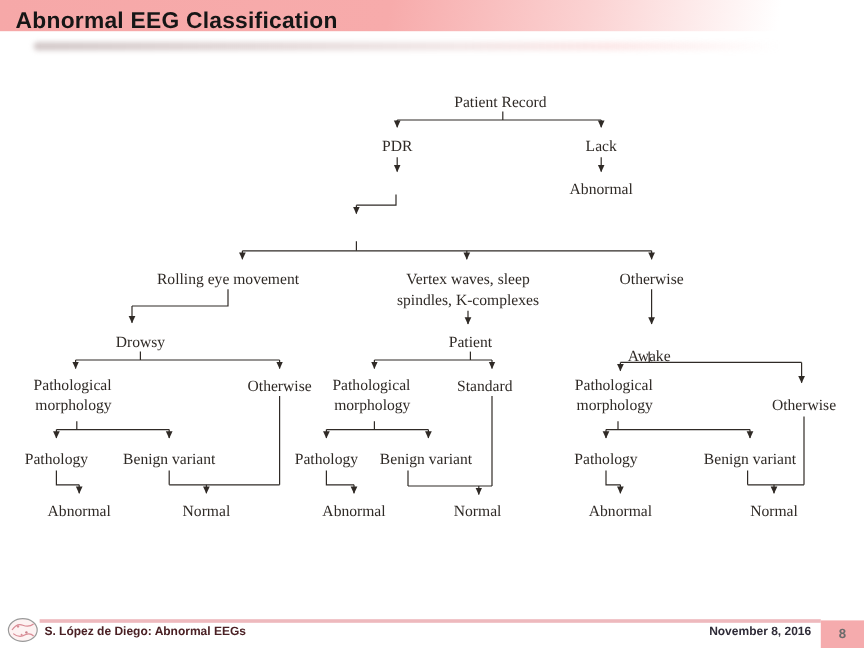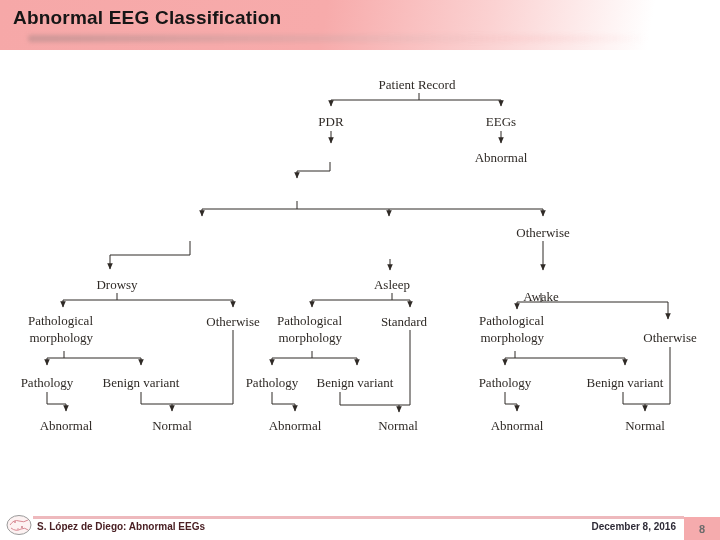--- a/index.html
+++ b/index.html
@@ -1,20 +1,20 @@
 <!DOCTYPE html>
 <html><head>
 <meta charset="utf-8">
 <style>
   html,body{margin:0;padding:0;}
   body{width:720px;height:540px;position:relative;background:#ffffff;overflow:hidden;
        font-family:"Liberation Sans",sans-serif;}
 
   
-  .header{position:absolute;top:0;left:0;width:720px;height:50px;
+  .header{position:absolute;top:0;left:0;width:720px;height:26px;
           background:linear-gradient(100deg,#f6a8a8 0%,#f7abab 45%,#fbd2d2 68%,#ffffff 90%);}
   .header h1{margin:0;padding:7px 0 0 13px;font-family:"Liberation Sans",sans-serif;
              font-weight:bold;font-size:19px;color:#161616;letter-spacing:.2px;}
   .header-shadow{position:absolute;top:35px;left:28px;width:648px;height:7px;border-radius:4px;
           background:linear-gradient(to right,rgba(150,126,126,.42),rgba(214,178,178,.30) 55%,
                       rgba(248,196,196,.38) 74%,rgba(255,255,255,0) 96%);
           filter:blur(2px);}
 
   
   .diagram{position:absolute;top:0;left:0;width:672px;height:540px;}
@@ -120,25 +120,28 @@
       <line x1="517" y1="404" x2="517" y2="411" marker-end="url(#ah)"></line>
       <line x1="623" y1="392" x2="623" y2="404"></line>
       <line x1="670" y1="347" x2="670" y2="404"></line>
       <line x1="623" y1="404" x2="670" y2="404"></line>
       <line x1="645" y1="404" x2="645" y2="411" marker-end="url(#ah)"></line>
     </g>
   </svg>
 
   <div class="node" style="left:417px;top:76px">Patient Record</div>
   <div class="node" style="left:331px;top:113px">PDR</div>
-  <div class="node" style="left:501px;top:113px">EEGs</div>
+  <div class="node" style="left:501px;top:113px">Lack</div>
   <div class="node" style="left:501px;top:149px">Abnormal</div>
+  <div class="node" style="left:190px;top:224px">Rolling eye movement</div>
+  <div class="node" style="left:390px;top:224px">Vertex waves, sleep
+spindles, K-complexes</div>
   <div class="node" style="left:543px;top:224px">Otherwise</div>
   <div class="node" style="left:117px;top:276px">Drowsy</div>
-  <div class="node" style="left:392px;top:276px">Asleep</div>
+  <div class="node" style="left:392px;top:276px">Patient</div>
   <div class="node" style="left:541px;top:288px">Awake</div>
   <div class="node la" style="left:28px;top:312px">Pathological
 morphology</div>
   <div class="node" style="left:233px;top:313px">Otherwise</div>
   <div class="node la" style="left:277px;top:312px">Pathological
 morphology</div>
   <div class="node" style="left:404px;top:313px">Standard</div>
   <div class="node la" style="left:479px;top:312px">Pathological
 morphology</div>
   <div class="node" style="left:670px;top:329px">Otherwise</div>
@@ -158,14 +161,14 @@
 
 <div class="footer-line"></div>
 <svg class="footer-logo" viewBox="0 0 28 24">
   <ellipse cx="14" cy="12" rx="12" ry="9.5" fill="#fdf2f2" stroke="#9a9a9a" stroke-width="1"></ellipse>
   <path d="M5,12 q4,-6 9,-4 q5,2 9,-1 M6,15 q5,4 10,1 q4,-2 7,1" fill="none" stroke="#d98a94" stroke-width="1"></path>
   <circle cx="10" cy="9" r="1" fill="#d98a94"></circle>
     <circle cx="17" cy="14" r="1" fill="#c87f89"></circle>
   <circle cx="13" cy="16" r="0.8" fill="#d98a94"></circle>
 </svg>
 <div class="credit">S. López de Diego: Abnormal EEGs</div>
-<div class="date">December 8, 2016</div>
+<div class="date">November 8, 2016</div>
 <div class="page-box">8</div>
 
 </body></html>

